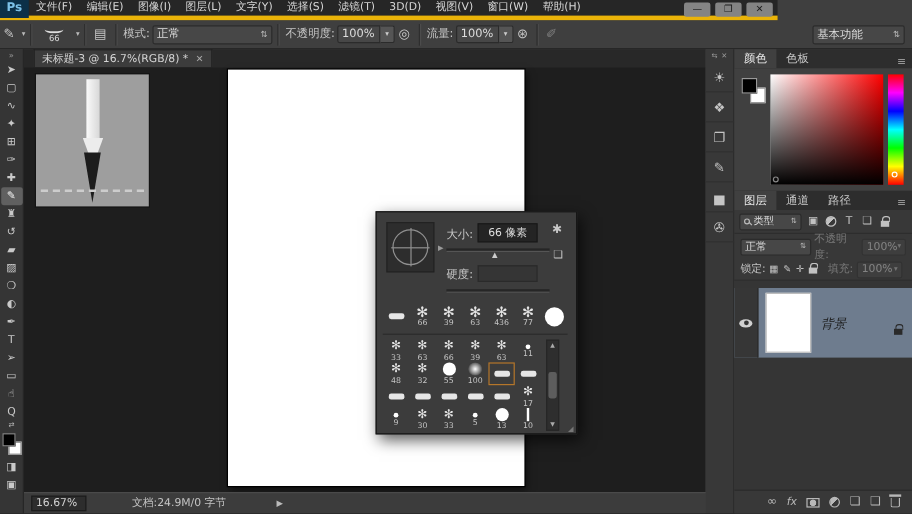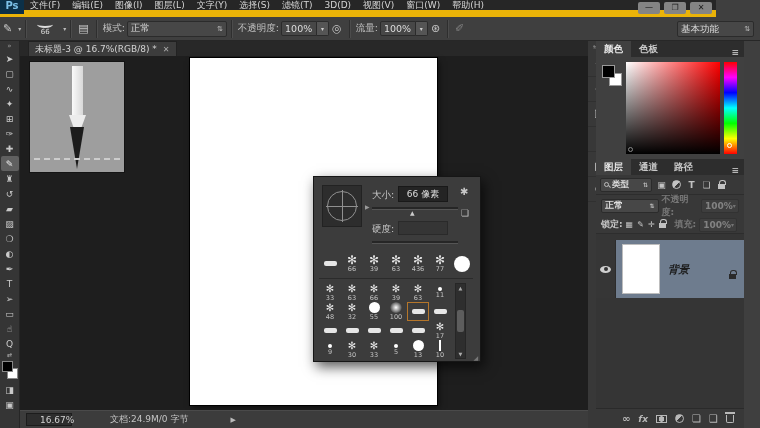--- a/index.html
+++ b/index.html
@@ -1,22 +1,22 @@
 <!DOCTYPE html>
 <html><head>
 <meta charset="utf-8">
 <style>
   * { margin:0; padding:0; box-sizing:border-box; }
   html,body { width:760px; height:428px; background:#1d1d1d; overflow:hidden; }
   body { font-family:"DejaVu Sans","Liberation Sans",sans-serif; color:#cfcfcf; }
   .app { position:relative; width:760px; height:428px; background:#3f3f3f; }
 
   
-  .menubar { position:absolute; left:0; top:0; width:716px; height:17px; background:#262626;
-             display:flex; align-items:center; border-bottom:7px solid #eab308; }
+  .menubar { position:absolute; left:0; top:0; width:648px; height:17px; background:#262626;
+             display:flex; align-items:center; border-bottom:4px solid #eab308; }
   .ps-logo { width:24px; height:17px; background:#0c3048; color:#7cc1e8; font-weight:bold;
              font-size:10px; display:flex; align-items:center; justify-content:center; }
   .menu-item { font-size:9px; color:#d6d6d6; padding:0 6px; line-height:17px; white-space:nowrap; }
   .win-btns { position:absolute; right:4px; top:2px; display:flex; gap:4px; }
   .win-btn { width:22px; height:12px; background:#848484; border-radius:2px; color:#1b1b1b;
              font-size:8px; line-height:12px; text-align:center; }
 
   
   .optionsbar { position:absolute; left:0; top:17px; width:760px; height:24px; background:#3f3f3f;
                 border-bottom:1px solid #272727; display:flex; align-items:center; font-size:10px; }
@@ -108,21 +108,21 @@
   .bp-scroll .track { flex:1; width:100%; position:relative; }
   .bp-scroll .thumbbar { position:absolute; left:1px; right:1px; top:18px; height:22px; background:#5d5d5d; border-radius:2px; }
   .bp-grip { position:absolute; right:2px; bottom:0; font-size:6px; color:#777; }
 
   
   .strip { position:absolute; left:588px; top:41px; width:24px; height:387px; background:#383838;
            border-right:1px solid #2a2a2a; display:flex; flex-direction:column; align-items:center; }
   .strip-head { height:11px; font-size:6px; color:#999; display:flex; gap:3px; align-items:center; }
   .strip-icon { width:24px; height:25px; display:flex; align-items:center; justify-content:center;
                 color:#c5c5c5; font-size:11px; border-bottom:1px solid #303030; }
-  .dock { position:absolute; left:596px; top:41px; width:148px; height:387px; background:#383838;font-weight:bold; }
+  .dock { position:absolute; left:612px; top:41px; width:148px; height:387px; background:#383838; }
   .ptabs { position:absolute; left:0; width:148px; height:16px; background:#2d2d2d; display:flex; align-items:flex-end; }
   .ptab { height:16px; padding:0 8px; font-size:9.5px; color:#c9c9c9; display:flex; align-items:center; }
   .ptab.active { background:#404040; color:#e8e8e8; }
   .pmenu { margin-left:auto; padding-right:5px; font-size:9px; color:#b5b5b5; }
 
   .color-body { position:absolute; left:0; top:16px; width:148px; height:102px; background:#404040; }
   .cp-fg { position:absolute; left:6px; top:8px; width:13px; height:13px; background:#000; border:1px solid #999; z-index:2; }
   .cp-bg { position:absolute; left:13px; top:16px; width:13px; height:13px; background:#fff; border:1px solid #999; }
   .cp-grad { position:absolute; left:30px; top:5px; width:94px; height:92px;
              background:linear-gradient(to bottom,rgba(0,0,0,0),#000),linear-gradient(to right,#fff,#f00); }
@@ -167,21 +167,21 @@
             background:radial-gradient(circle at 50% 50%, currentColor 2.5px, transparent 3px); }
   .i-adj { width:9px; height:9px; border:1px solid currentColor; border-radius:50%;
            background:linear-gradient(135deg, currentColor 50%, transparent 50%); }
   .i-trash { width:8px; height:8px; border:1px solid currentColor; border-top:none; border-radius:0 0 2px 2px; position:relative; }
   .i-trash::before { content:""; position:absolute; top:-3px; left:-2px; right:-2px; height:2px; background:currentColor; }
 
   
   .statusbar { position:absolute; left:20px; top:410px; width:568px; height:18px; background:#3c3c3c;
                border-top:1px solid #4a4a4a; display:flex; align-items:center; font-size:9px; color:#c4c4c4; }
   .zoom-box { margin-left:6px; width:46px; height:13px; background:#2d2d2d; border:1px solid #1c1c1c;
-              display:flex; align-items:center; padding-left:13px; color:#d0d0d0; }
+              display:flex; align-items:center; padding-left:3px; color:#d0d0d0; }
   .st-doc { margin-left:38px; }
   .st-arrow { margin-left:42px; font-size:7px; color:#bbb; }
 </style>
 </head>
 <body>
 
 <div class="app">
 
   <div class="menubar">
     <div class="ps-logo">Ps</div>

